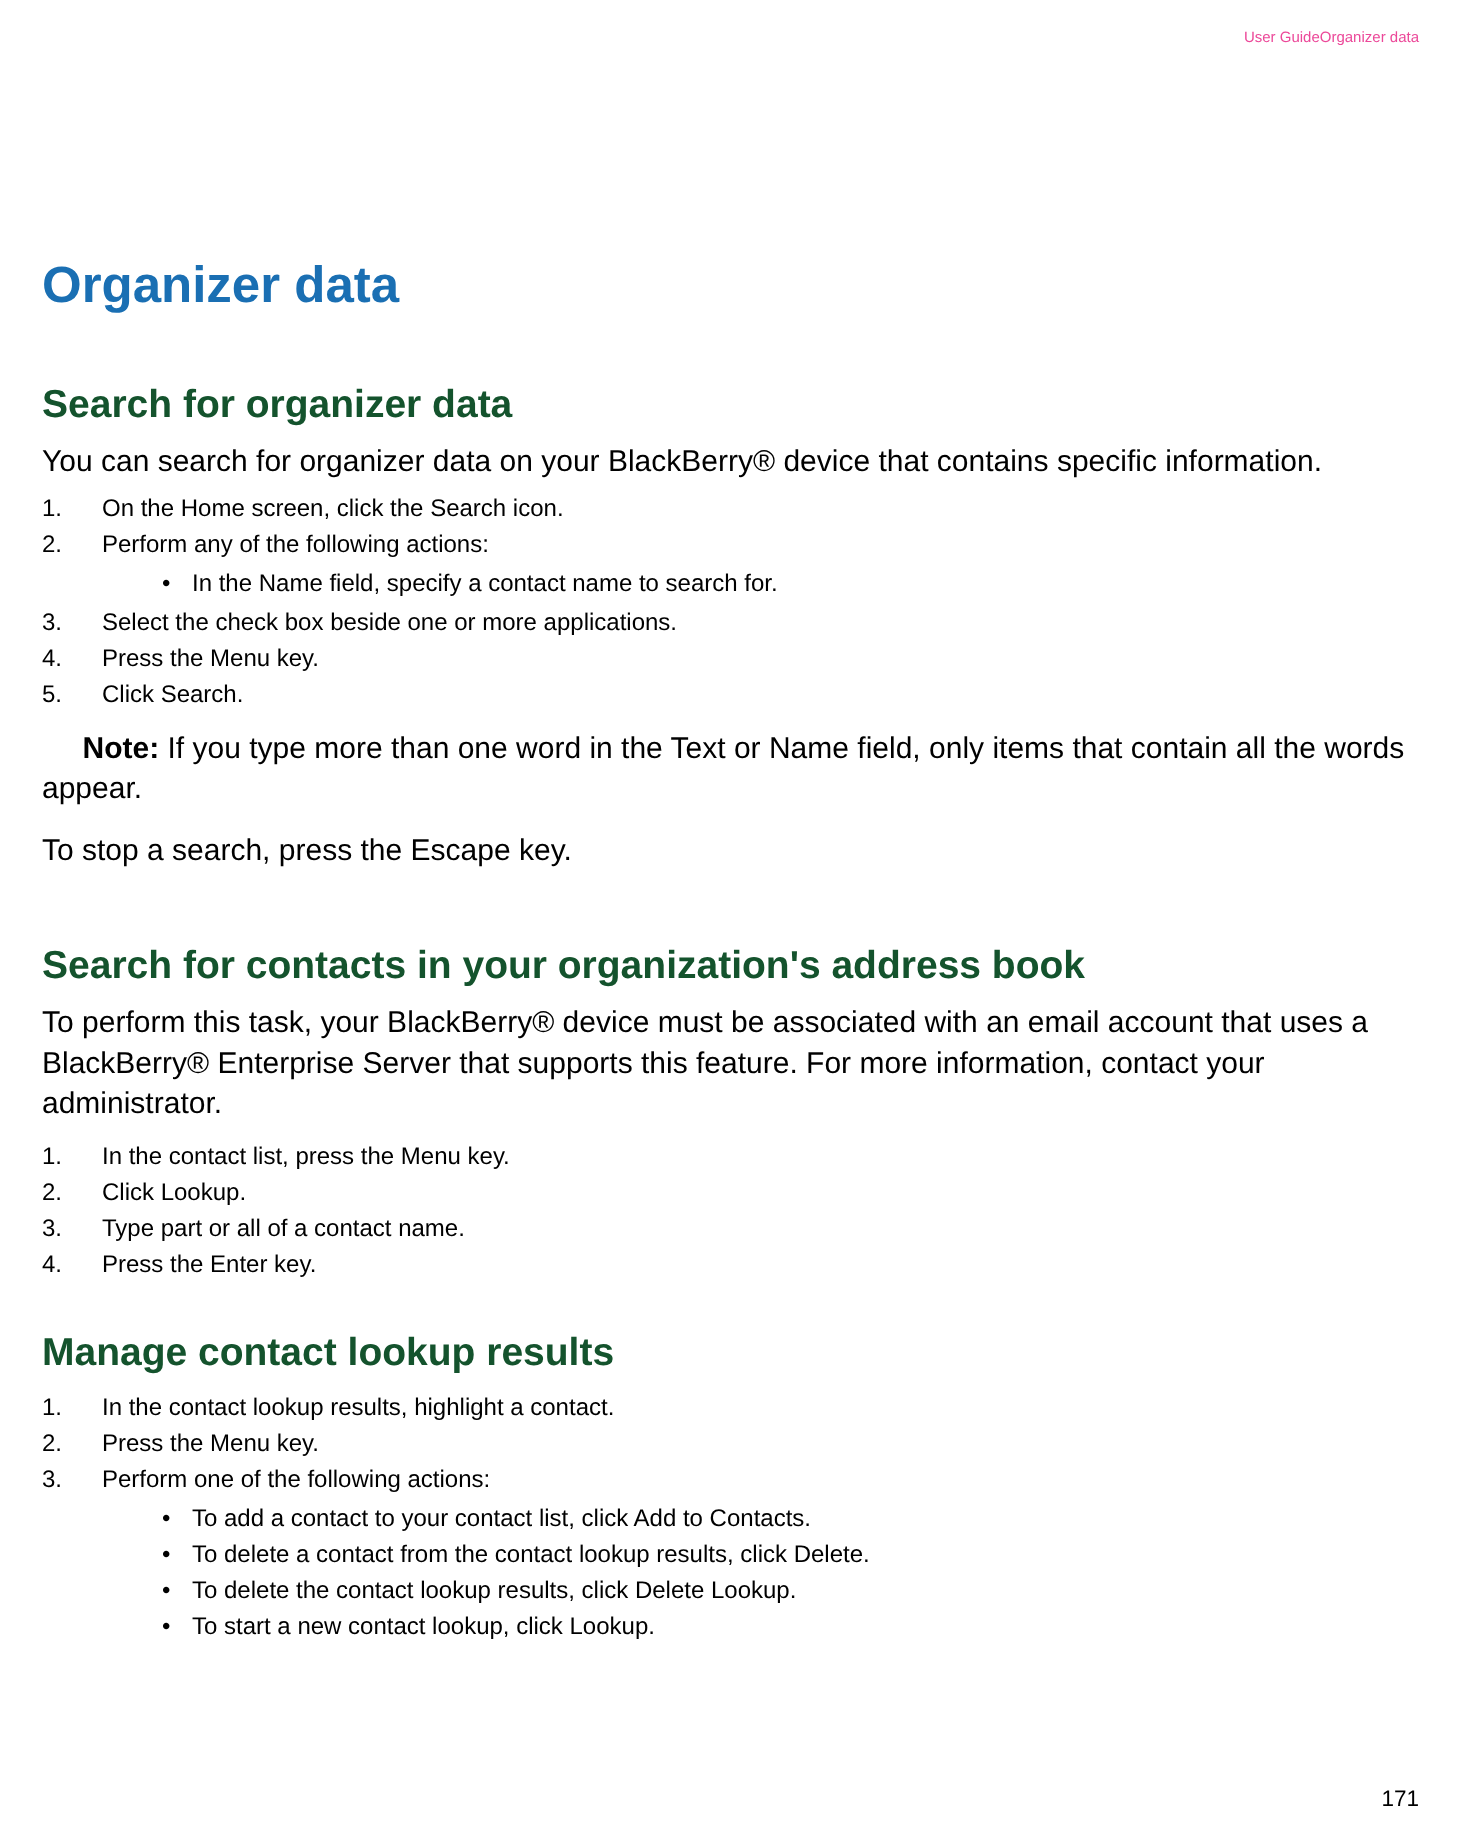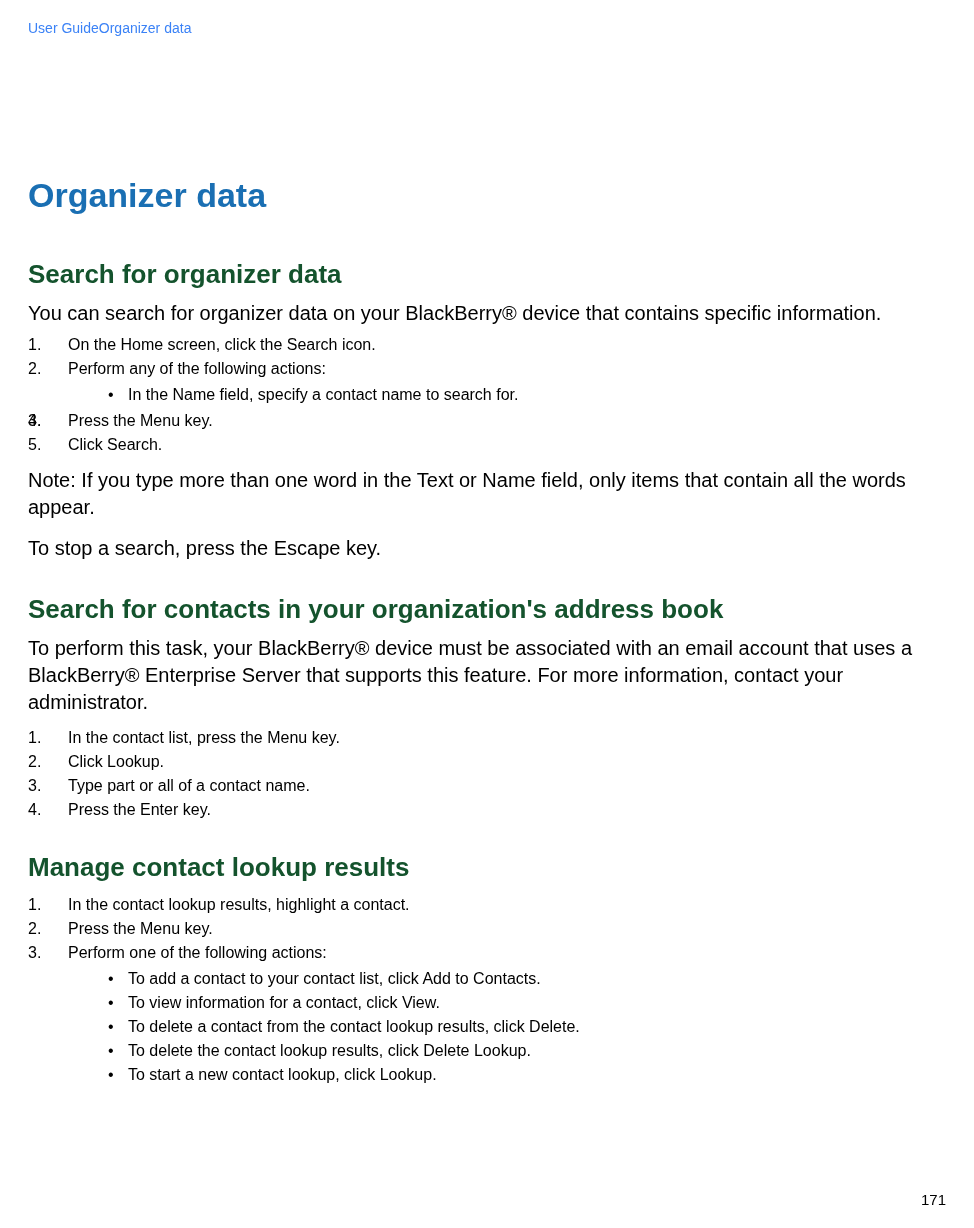--- a/index.html
+++ b/index.html
@@ -7,23 +7,23 @@
       width: 974px;
       height: 1228px;
       font-family: "Segoe UI", Tahoma, Arial, sans-serif;
       color: #000;
       background: #fff;
       position: relative;
       padding: 20px 28px 0 28px;
     }
     .header-row {
       display: flex;
-      justify-content: flex-start;
-      font-size: 14px;
-      color: #3b82f6;
+      justify-content: flex-end;
+      font-size: 10px;
+      color: #ec4899;
       margin-bottom: 140px;
     }
     h1.page-title {
       color: #1a6fb3;
       font-size: 34px;
       font-weight: 600;
       margin-bottom: 44px;
     }
     h2.section-heading {
       color: #14532d;
@@ -61,21 +61,21 @@
       line-height: 1.5;
       position: relative;
       padding-left: 60px;
     }
     ul.bullet-list > li::before {
       content: "•";
       position: absolute;
       left: 40px;
     }
     .bold { font-weight: 400; }
-    .note-prefix { font-weight: 400; }
+    .note-prefix { font-weight: 700; margin-left: 27px; }
     .page-number {
       position: absolute;
       bottom: 20px;
       right: 28px;
       font-size: 15px;
       text-align: center;
     }
   </style>
 </head>
 <body>
@@ -99,40 +99,41 @@
     <span class="num">2.</span>
     <span>Perform any of the following actions:</span>
     <ul class="bullet-list">
       <li>
         <span>In the </span><span class="bold">Name</span><span> field, specify a contact name to search for.</span>
       </li>
     </ul>
   </li>
   <li>
     <span class="num">3.</span>
+    <span>Select the check box beside one or more applications.</span>
   </li>
   <li>
     <span class="num">4.</span>
     <span>Press the </span><span class="bold">Menu</span><span> key.</span>
   </li>
   <li>
     <span class="num">5.</span>
     <span>Click </span><span class="bold">Search</span><span>.</span>
   </li>
 </ol>
 
 <p class="body-text" style="margin-top:10px">
   <span class="note-prefix">Note:</span><span>  If you type more than one word in the Text or Name field, only items that contain all the words appear.</span>
 </p>
 
 <p class="body-text" style="margin-top:14px">
   <span>To stop a search, press the </span><span class="bold">Escape</span><span> key.</span>
 </p>
 
-<h2 class="section-heading" style="margin-top:32px">Search for contacts in your organization's address book</h2>
+<h2 class="section-heading" style="margin-top:47px">Search for contacts in your organization's address book</h2>
 <p class="body-text">To perform this task, your BlackBerry® device must be associated with an email account that uses a BlackBerry® Enterprise Server that supports this feature. For more information, contact your administrator.</p>
 
 <ol class="num-list" style="margin-top:10px">
   <li>
     <span class="num">1.</span>
     <span>In the contact list, press the </span><span class="bold">Menu</span><span> key.</span>
   </li>
   <li>
     <span class="num">2.</span>
     <span>Click </span><span class="bold">Lookup</span><span>.</span>
@@ -159,23 +160,20 @@
     <span>Press the </span><span class="bold">Menu</span><span> key.</span>
   </li>
   <li>
     <span class="num">3.</span>
     <span>Perform one of the following actions:</span>
     <ul class="bullet-list">
       <li>
         <span>To add a contact to your contact list, click </span><span class="bold">Add to Contacts</span><span>.</span>
       </li>
       <li>
-        <span>To view information for a contact, click </span><span class="bold">View</span><span>.</span>
-      </li>
-      <li>
         <span>To delete a contact from the contact lookup results, click </span><span class="bold">Delete</span><span>.</span>
       </li>
       <li>
         <span>To delete the contact lookup results, click </span><span class="bold">Delete Lookup</span><span>.</span>
       </li>
       <li>
         <span>To start a new contact lookup, click </span><span class="bold">Lookup</span><span>.</span>
       </li>
     </ul>
   </li>

